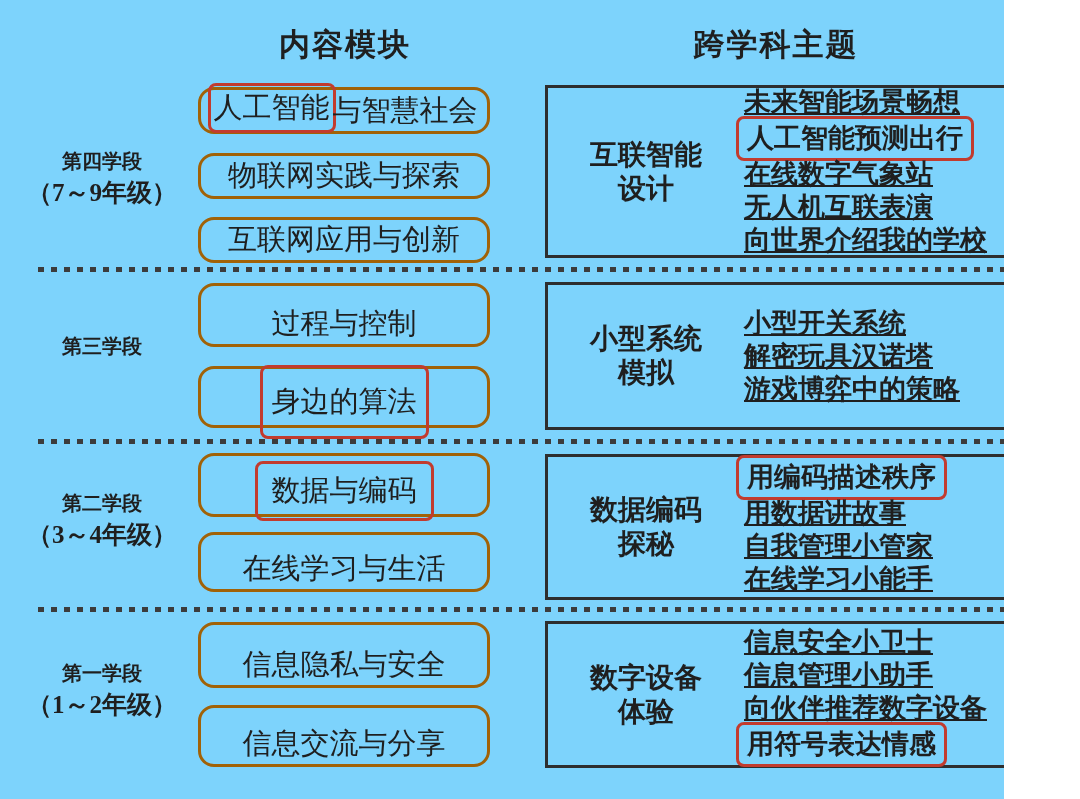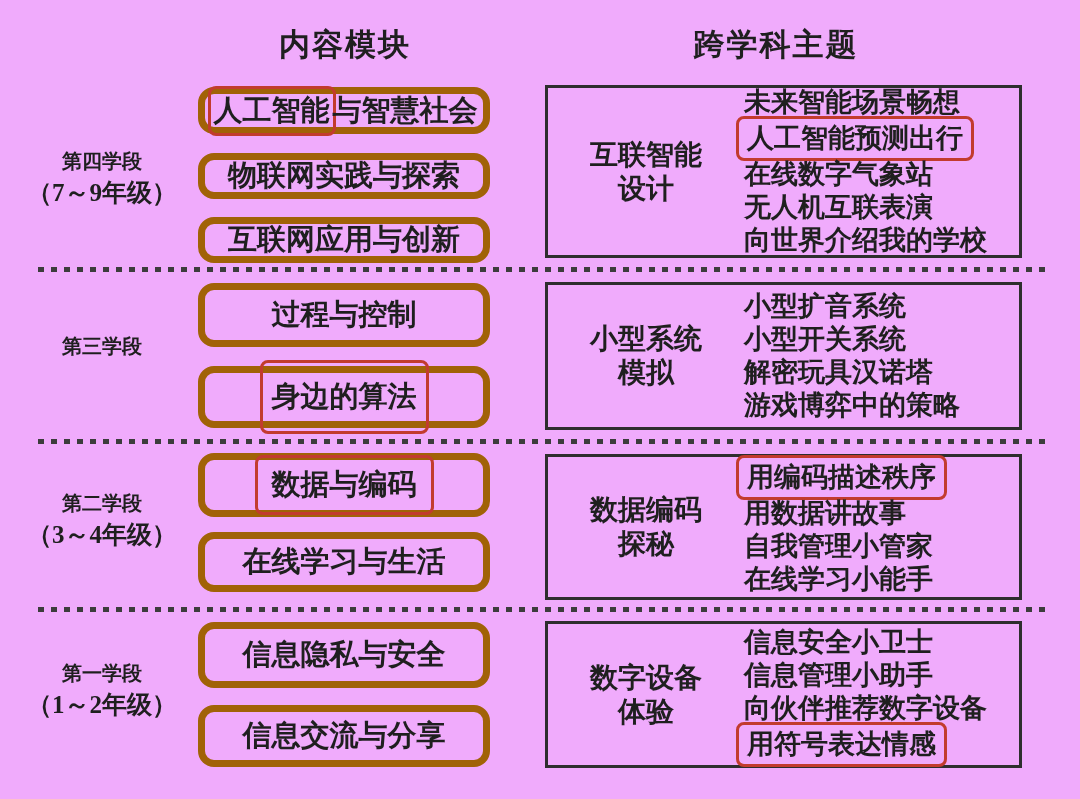--- a/index.html
+++ b/index.html
@@ -1,42 +1,42 @@
 <!DOCTYPE html>
 <html><head>
 <meta charset="utf-8">
 <style>
   html,body { margin:0; padding:0; background:#ffffff; }
   .canvas {
-    position:relative; width:1080px; height:799px; background:#f0abfc;
+    position:relative; width:1004px; height:799px; background:#7dd3fc;
     font-family:"Liberation Serif","DejaVu Serif",serif; color:#1f1f1f; overflow:hidden;
   }
   .col-header {
     position:absolute; top:24px; text-align:center;
     font-size:31px; font-weight:700; letter-spacing:2px; white-space:nowrap;
   }
   .stage {
     position:absolute; left:8px; width:188px; text-align:center; font-weight:700;
   }
   .stage .line1 { font-size:20px; line-height:33px; white-space:nowrap; }
   .stage .line2 { font-size:25px; line-height:29px; white-space:nowrap; }
   .module-box {
     position:absolute; left:198px; width:292px; box-sizing:border-box;
-    border:7px solid #a16207; border-radius:16px;
-    display:flex; align-items:center; justify-content:center;
-    font-size:29px; font-weight:700; white-space:nowrap;
+    border:3px solid #a16207; border-radius:16px;
+    display:flex; align-items:flex-end; justify-content:center;
+    font-size:29px; font-weight:400; white-space:nowrap;
   }
   .theme-box {
     position:absolute; left:545px; width:477px; box-sizing:border-box;
     border:3px solid #2e2e2e;
     display:flex; align-items:center;
   }
   .theme-name { width:196px; text-align:center; font-size:28px; font-weight:700; line-height:34px; }
   .theme-list { flex:1; font-size:27px; font-weight:700; line-height:33px; }
-  .project { white-space:nowrap; }
+  .project { white-space:nowrap;text-decoration:underline; }
   .divider {
     position:absolute; left:38px; width:1008px; height:5px;
     background:repeating-linear-gradient(to right, #3c3c3c 0 6px, transparent 6px 13px);
   }
   .redbox { display:inline-block; border:3px solid #c23b2e; border-radius:8px; }
   .rb-inline { padding:2px 3px;  margin:-2px -3px; }
   .rb-lg     { padding:14px 9px; margin:-14px -9px; }
   .rb-md     { padding:7px 14px; margin:-7px -14px; }
   .rb-item   { padding:3px 8px;  margin:-3px -8px; }
 </style>
@@ -86,21 +86,20 @@
   </div>
   <div class="module-box" style="top:283px;height:64px">
     <span>过程与控制</span>
   </div>
   <div class="theme-box" style="top:282px;height:148px">
     <div class="theme-name">
       <div>小型系统</div>
       <div>模拟</div>
     </div>
     <div class="theme-list">
-      <div class="project">小型扩音系统</div>
       <div class="project">小型开关系统</div>
       <div class="project">解密玩具汉诺塔</div>
       <div class="project">游戏博弈中的策略</div>
     </div>
   </div>
 
   <div class="divider" style="top:439px"></div>
 
   <div class="stage" style="top:487px">
     <div class="line1">第二学段</div>

